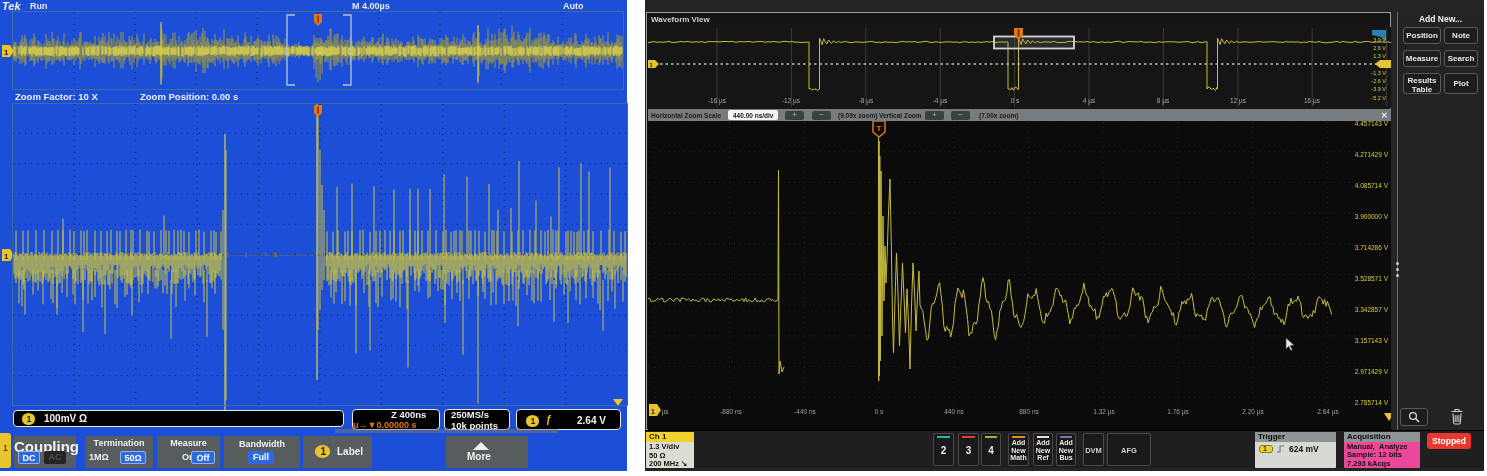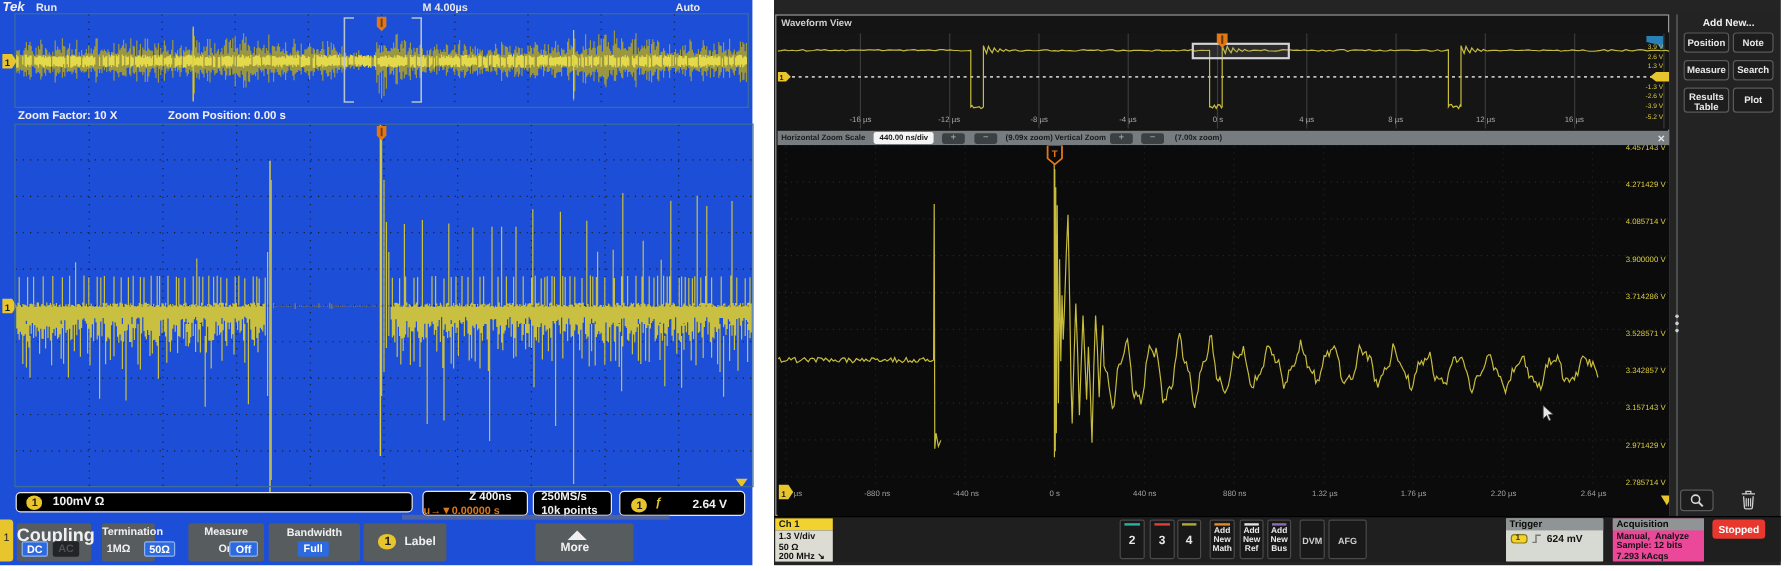--- a/index.html
+++ b/index.html
@@ -100,21 +100,21 @@
   <div class="abs" style="left:335px;top:429px;width:223px;height:4px;background:#777;opacity:0.55;"></div>
 
   <div class="abs" style="left:0;top:433px;width:11px;height:35px;background:#e8c52c;border-radius:0 3px 3px 0;">
     <span class="abs" style="left:3px;top:10px;font-size:9px;color:#222;">1</span>
   </div>
   <div class="abs" style="left:14px;top:436px;width:62px;height:32px;background:#575c5f;border-radius:2px;">
     <div class="b" style="text-align:center;font-size:15px;color:#f0f0f0;padding-top:2px;">Coupling</div>
     <span class="abs b" style="left:4px;top:15px;width:22px;height:13px;background:#2e6adf;border:1px solid #8db2f2;border-radius:2px;color:#fff;font-size:9px;text-align:center;line-height:12px;">DC</span>
     <span class="abs b" style="left:30px;top:15px;width:22px;height:13px;background:#222426;border-radius:2px;color:#4e5356;font-size:9px;text-align:center;line-height:13px;">AC</span>
   </div>
-  <div class="abs" style="left:85px;top:436px;width:44px;height:32px;background:#575c5f;border-radius:2px;">
+  <div class="abs" style="left:85px;top:436px;width:68px;height:32px;background:#575c5f;border-radius:2px;">
     <div class="b" style="text-align:center;font-size:9px;color:#f0f0f0;padding-top:2px;">Termination</div>
     <span class="abs b" style="left:4px;top:16px;color:#f0f0f0;font-size:9px;">1MΩ</span>
     <span class="abs b" style="left:35px;top:15px;width:26px;height:13px;background:#2e6adf;border:1px solid #8db2f2;border-radius:2px;color:#fff;font-size:9px;text-align:center;line-height:12px;">50Ω</span>
   </div>
   <div class="abs" style="left:157px;top:436px;width:63px;height:32px;background:#575c5f;border-radius:2px;">
     <div class="b" style="text-align:center;font-size:9px;color:#f0f0f0;padding-top:2px;">Measure</div>
     <span class="abs b" style="left:5px;top:16px;color:#f0f0f0;font-size:9px;margin-left:20px;">On</span>
     <span class="abs b" style="left:34px;top:15px;width:24px;height:13px;background:#2e6adf;border:1px solid #8db2f2;border-radius:2px;color:#fff;font-size:9px;text-align:center;line-height:12px;">Off</span>
   </div>
   <div class="abs" style="left:224px;top:436px;width:76px;height:32px;background:#575c5f;border-radius:2px;">
@@ -281,21 +281,21 @@
 
     <div class="abs b" style="left:288px;top:2px;width:21px;height:33px;background:#191919;border:1px solid #4a4a4a;border-radius:2px;color:#e8e8e8;font-size:10px;text-align:center;line-height:33px;">2<span class="abs" style="left:3px;top:2px;width:13px;height:2px;background:#27b3a5;"></span></div>
     <div class="abs b" style="left:313px;top:2px;width:21px;height:33px;background:#191919;border:1px solid #4a4a4a;border-radius:2px;color:#e8e8e8;font-size:10px;text-align:center;line-height:33px;">3<span class="abs" style="left:3px;top:2px;width:13px;height:2px;background:#e0403a;"></span></div>
     <div class="abs b" style="left:336px;top:2px;width:20px;height:33px;background:#191919;border:1px solid #4a4a4a;border-radius:2px;color:#e8e8e8;font-size:10px;text-align:center;line-height:33px;">4<span class="abs" style="left:3px;top:2px;width:12px;height:2px;background:#b3ab31;"></span></div>
 
     <div class="abs b" style="left:363px;top:2px;width:21px;height:33px;background:#191919;border:1px solid #4a4a4a;border-radius:2px;color:#e8e8e8;font-size:7px;text-align:center;line-height:7.5px;padding-top:5px;">Add New Math<span class="abs" style="left:3px;top:2px;width:13px;height:2px;background:#e8891d;"></span></div>
     <div class="abs b" style="left:388px;top:2px;width:20px;height:33px;background:#191919;border:1px solid #4a4a4a;border-radius:2px;color:#e8e8e8;font-size:7px;text-align:center;line-height:7.5px;padding-top:5px;">Add New Ref<span class="abs" style="left:3px;top:2px;width:12px;height:2px;background:#e0e0e0;"></span></div>
     <div class="abs b" style="left:411px;top:2px;width:20px;height:33px;background:#191919;border:1px solid #4a4a4a;border-radius:2px;color:#e8e8e8;font-size:7px;text-align:center;line-height:7.5px;padding-top:5px;">Add New Bus<span class="abs" style="left:3px;top:2px;width:12px;height:2px;background:#8a6bb8;"></span></div>
 
     <div class="abs b" style="left:438px;top:2px;width:21px;height:33px;background:#191919;border:1px solid #4a4a4a;border-radius:2px;color:#cfcfcf;font-size:7.5px;text-align:center;line-height:33px;">DVM</div>
-    <div class="abs b" style="left:462px;top:2px;width:32px;height:33px;background:#191919;border:1px solid #4a4a4a;border-radius:2px;color:#cfcfcf;font-size:7.5px;text-align:center;line-height:33px;">AFG</div>
+    <div class="abs b" style="left:462px;top:2px;width:44px;height:33px;background:#191919;border:1px solid #4a4a4a;border-radius:2px;color:#cfcfcf;font-size:7.5px;text-align:center;line-height:33px;">AFG</div>
 
 
     <div class="abs" style="left:610px;top:1px;width:81px;height:36px;background:#d7d9d3;border-radius:1px;">
       <div class="b" style="background:#8f9595;color:#0a0a0a;font-size:8px;height:10px;padding-left:3px;">Trigger</div>
       <span class="abs" style="left:4px;top:13px;width:14px;height:8px;background:#f2d22e;border:1px solid #8a7a14;border-radius:3px;"></span>
       <span class="abs b" style="left:8px;top:13px;font-size:7px;color:#333;">1</span>
       <svg class="abs" style="left:21px;top:12px;" width="10" height="10" viewBox="0 0 10 10">
           <path d="M1 8 H4 V2 H8" stroke="#777" stroke-width="1.2" fill="none"></path>
         </svg>
       <span class="abs b" style="left:34px;top:12px;font-size:8.5px;color:#111;">624 mV</span>

